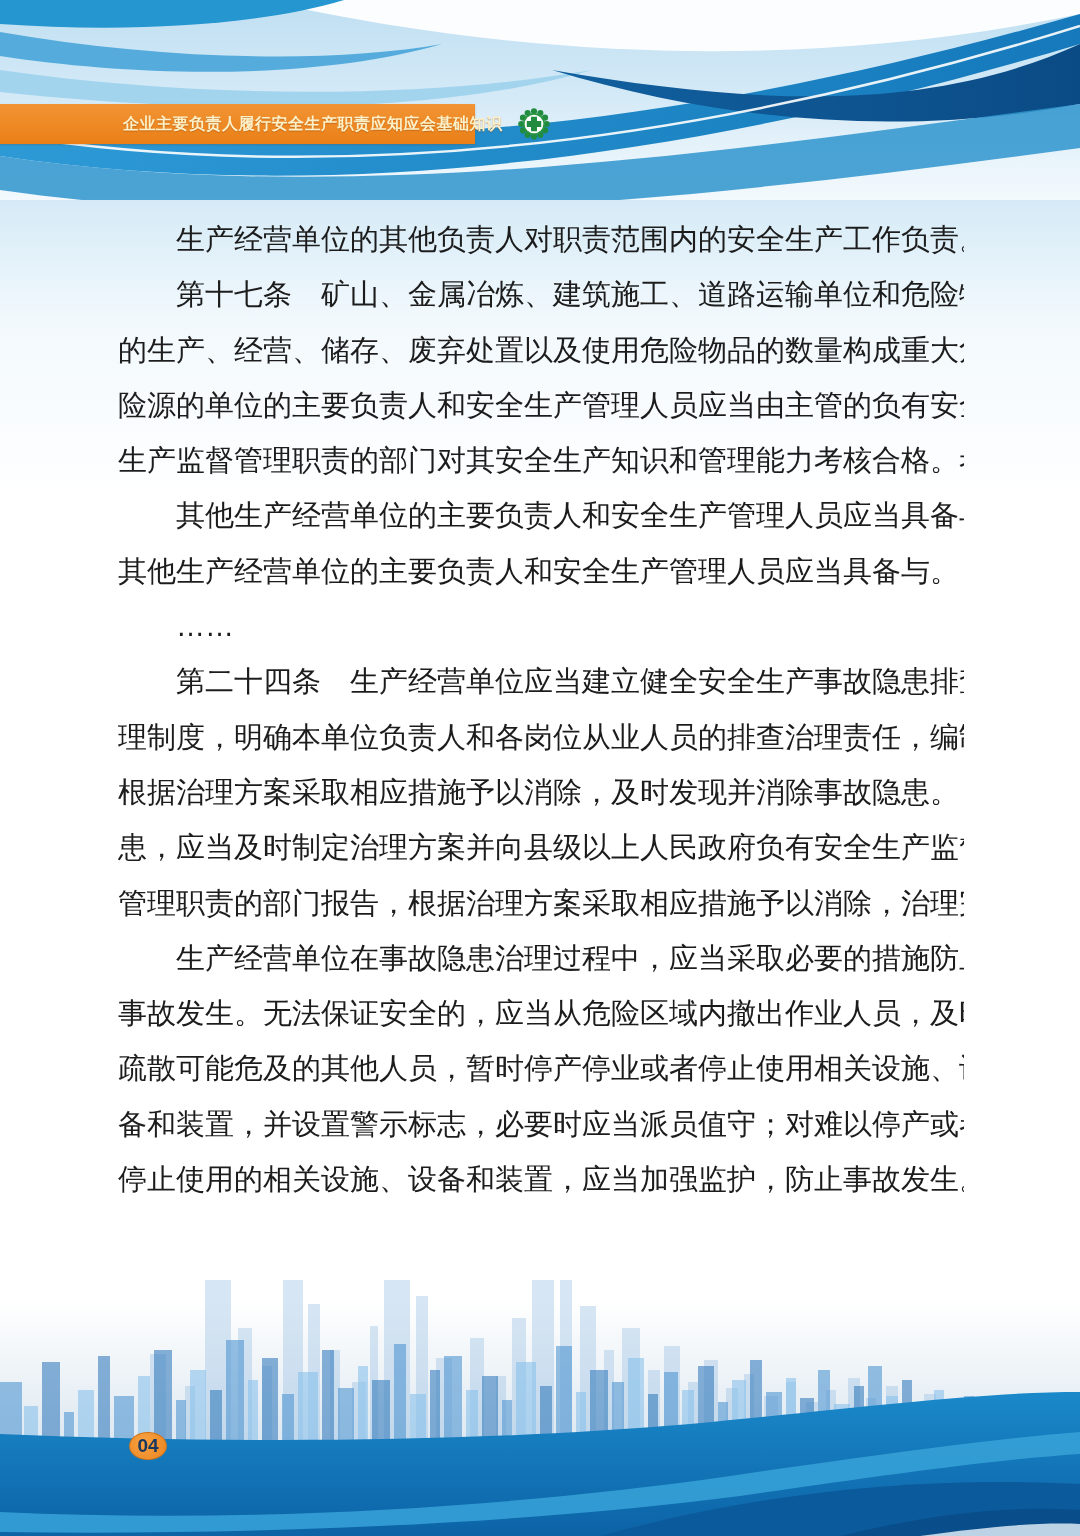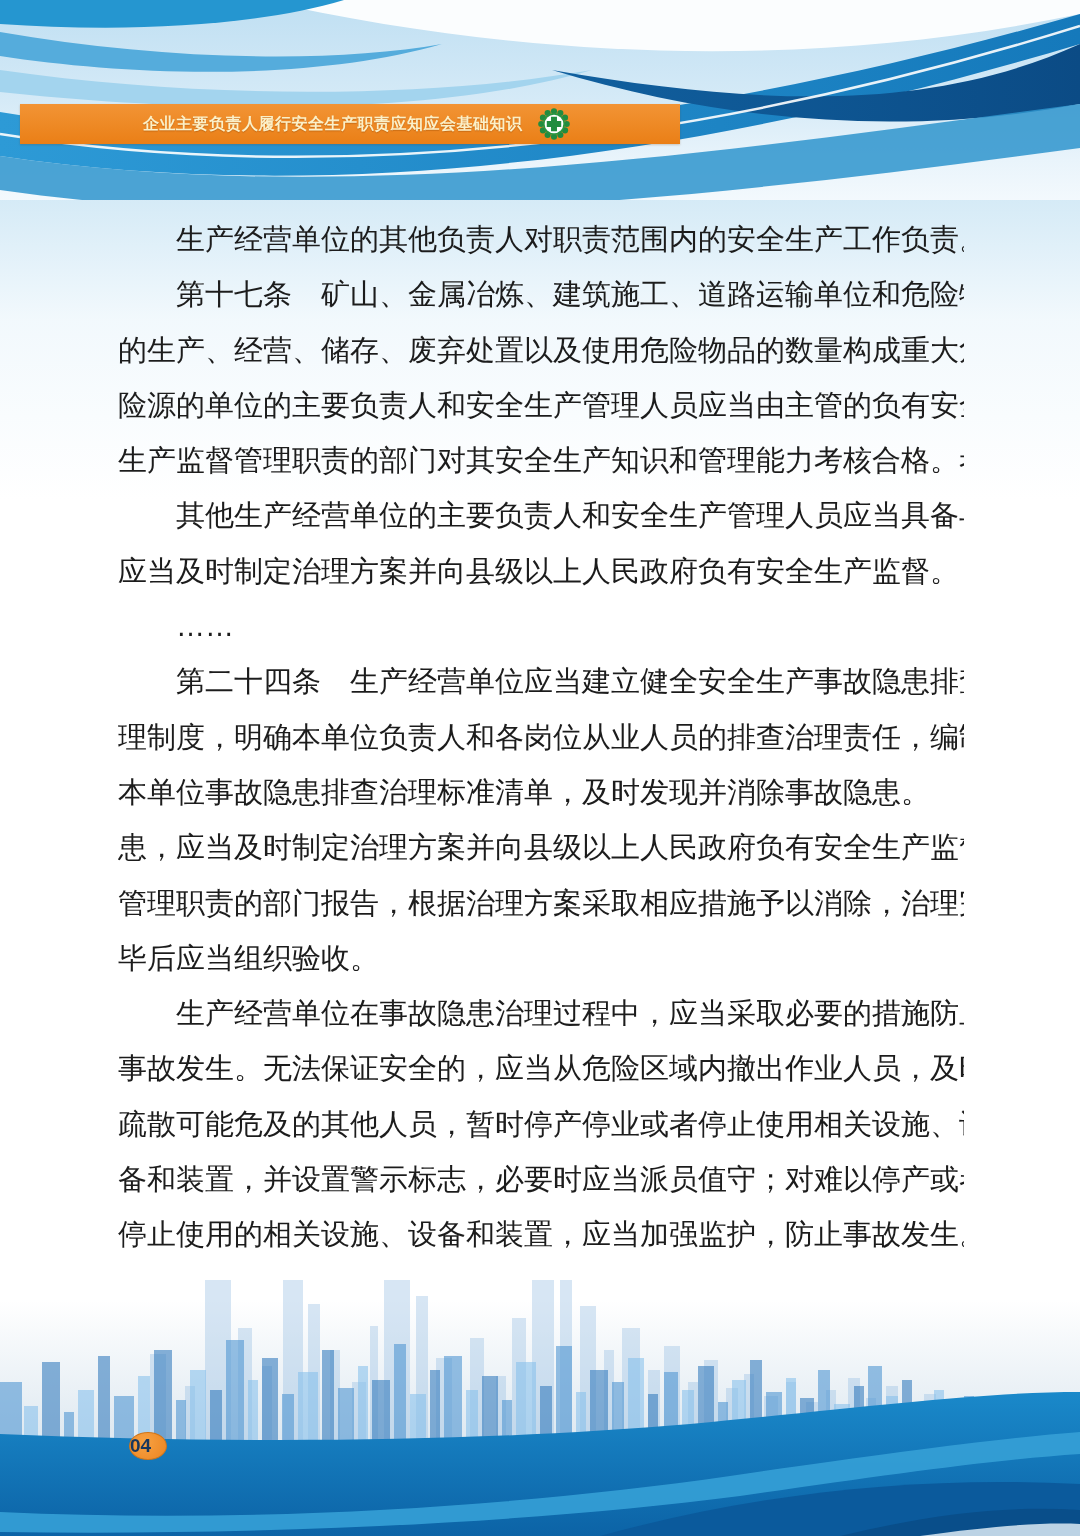--- a/index.html
+++ b/index.html
@@ -8,24 +8,24 @@
 
   
   .top-deco{position:absolute;top:0;left:0;width:1080px;height:200px;
     background:linear-gradient(180deg,#bfdff2 0%,#d5eaf7 50%,#e9f4fb 80%,#f3f9fd 100%);}
   .top-deco svg{display:block;width:1080px;height:200px;}
 
   .upper-fade{position:absolute;top:200px;left:0;width:1080px;height:400px;
     background:linear-gradient(180deg,rgba(206,231,245,0.85) 0%,rgba(226,241,250,0.45) 30%,rgba(255,255,255,0) 75%);}
 
   
-  .banner{position:absolute;top:104px;left:0;width:660px;height:40px;box-sizing:border-box;
+  .banner{position:absolute;top:104px;left:0;width:475px;height:40px;box-sizing:border-box;
     display:flex;align-items:center;padding-left:123px;gap:14px;
     background:linear-gradient(180deg,#f29435,#ea7f16);
-    box-shadow:0 1px 2px rgba(120,60,0,.25);margin-left:20px;}
+    box-shadow:0 1px 2px rgba(120,60,0,.25);}
   .banner-title{color:#fbf0c8;font-size:16px;font-weight:bold;letter-spacing:0.5px;white-space:nowrap;
     text-shadow:0 1px 1px rgba(150,70,0,.45);}
   .emblem{width:34px;height:34px;flex:0 0 auto;}
 
   
   .text-block{position:absolute;top:212px;left:118px;width:846px;}
   .text-line{font-size:29px;line-height:55.3px;height:55.3px;color:#1c1c1c;
     text-align:justify;text-align-last:justify;text-justify:inter-ideograph;
     overflow:hidden;white-space:nowrap;}
   .text-line.indent{padding-left:58px;}
@@ -33,21 +33,21 @@
 
   
   .bottom-fade{position:absolute;top:1300px;left:0;width:1080px;height:140px;
     background:linear-gradient(180deg,rgba(255,255,255,0),rgba(214,227,237,0.8));}
   .bottom-deco{position:absolute;left:0;top:1280px;width:1080px;height:256px;}
   .bottom-deco svg{display:block;width:1080px;height:256px;}
 
   .page-badge{position:absolute;left:129px;top:1432px;width:38px;height:28px;border-radius:50%;
     background:radial-gradient(circle at 40% 35%,#f7a243,#ec8420);
     border:1px solid #d0761a;box-sizing:border-box;
-    display:flex;align-items:center;
+    display:flex;align-items:center;justify-content:center;
     color:#17375e;font-weight:bold;font-size:19px;}
 </style>
 </head>
 <body>
 
 <div class="page">
 
   <div class="top-deco">
     <svg viewBox="0 0 1080 200" preserveAspectRatio="none">
       <defs>
@@ -217,28 +217,27 @@
     </svg>
   </div>
 
   <div class="text-block" id="text-block">
       <div class="text-line indent para-end">生产经营单位的其他负责人对职责范围内的安全生产工作负责。</div>
       <div class="text-line indent">第十七条　矿山、金属冶炼、建筑施工、道路运输单位和危险物品</div>
       <div class="text-line">的生产、经营、储存、废弃处置以及使用危险物品的数量构成重大危</div>
       <div class="text-line">险源的单位的主要负责人和安全生产管理人员应当由主管的负有安全</div>
       <div class="text-line">生产监督管理职责的部门对其安全生产知识和管理能力考核合格。考</div>
       <div class="text-line indent">其他生产经营单位的主要负责人和安全生产管理人员应当具备与</div>
-      <div class="text-line para-end">应当及时制定治理方案并向县级以上人民政府负有安全生产监督。</div>
+      <div class="text-line para-end">其他生产经营单位的主要负责人和安全生产管理人员应当具备与。</div>
       <div class="text-line indent para-end">……</div>
       <div class="text-line indent">第二十四条　生产经营单位应当建立健全安全生产事故隐患排查治</div>
       <div class="text-line">理制度，明确本单位负责人和各岗位从业人员的排查治理责任，编制</div>
-      <div class="text-line para-end">本单位事故隐患排查治理标准清单，及时发现并消除事故隐患。</div>
+      <div class="text-line para-end">根据治理方案采取相应措施予以消除，及时发现并消除事故隐患。</div>
       <div class="text-line">患，应当及时制定治理方案并向县级以上人民政府负有安全生产监督</div>
       <div class="text-line">管理职责的部门报告，根据治理方案采取相应措施予以消除，治理完</div>
-      <div class="text-line para-end">毕后应当组织验收。</div>
       <div class="text-line indent">生产经营单位在事故隐患治理过程中，应当采取必要的措施防止</div>
       <div class="text-line">事故发生。无法保证安全的，应当从危险区域内撤出作业人员，及时</div>
       <div class="text-line">疏散可能危及的其他人员，暂时停产停业或者停止使用相关设施、设</div>
       <div class="text-line">备和装置，并设置警示标志，必要时应当派员值守；对难以停产或者</div>
       <div class="text-line para-end">停止使用的相关设施、设备和装置，应当加强监护，防止事故发生。</div>
     </div>
 
   <div class="page-badge">
     <span>04</span>
   </div>

